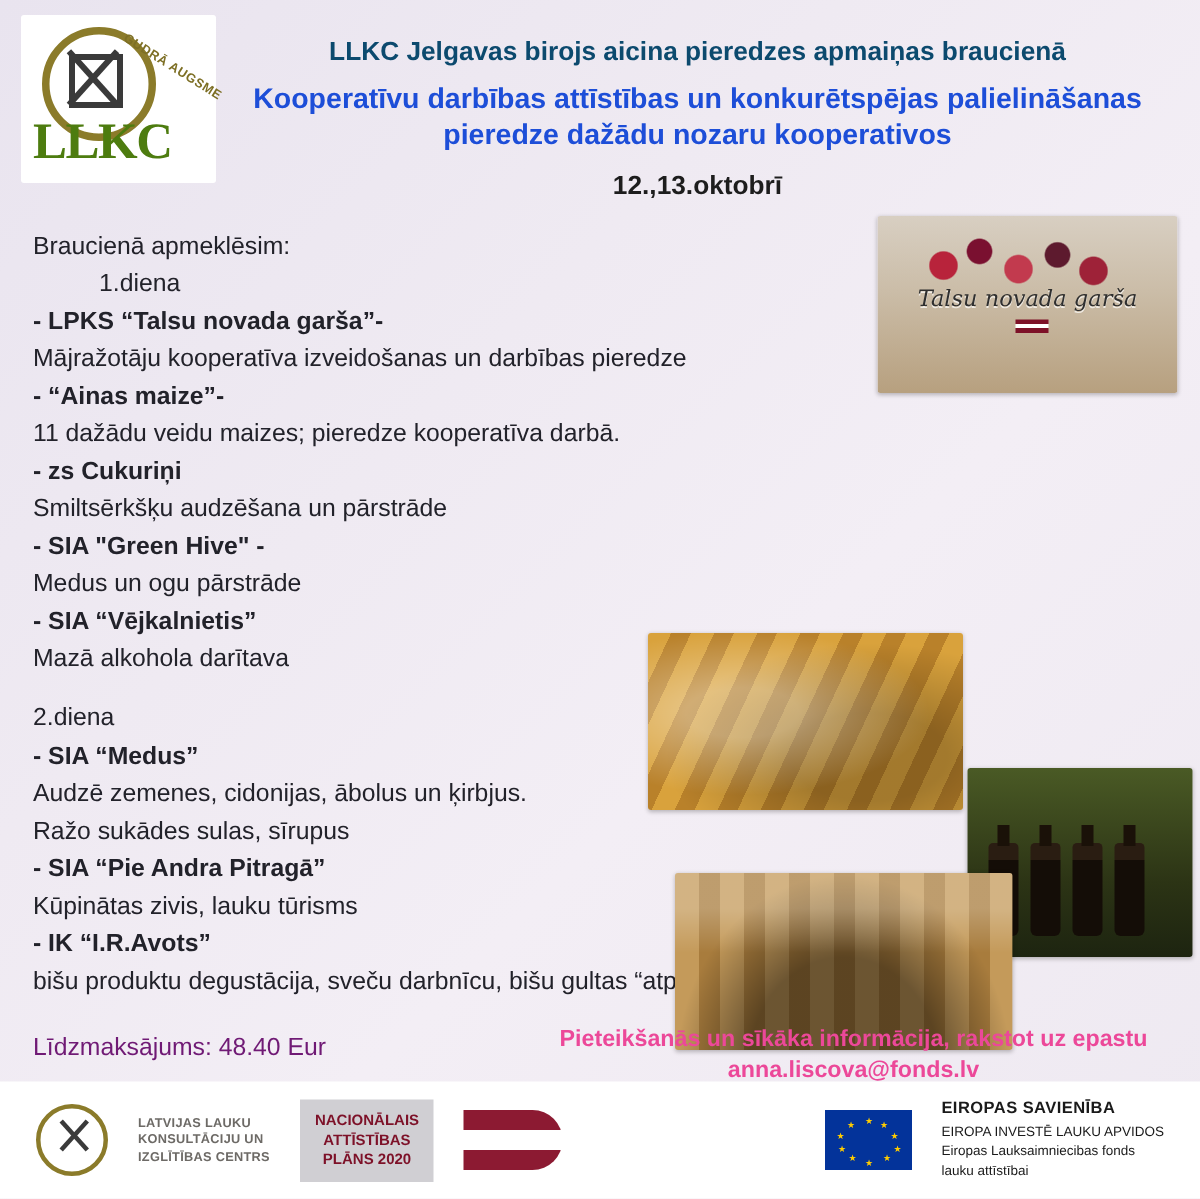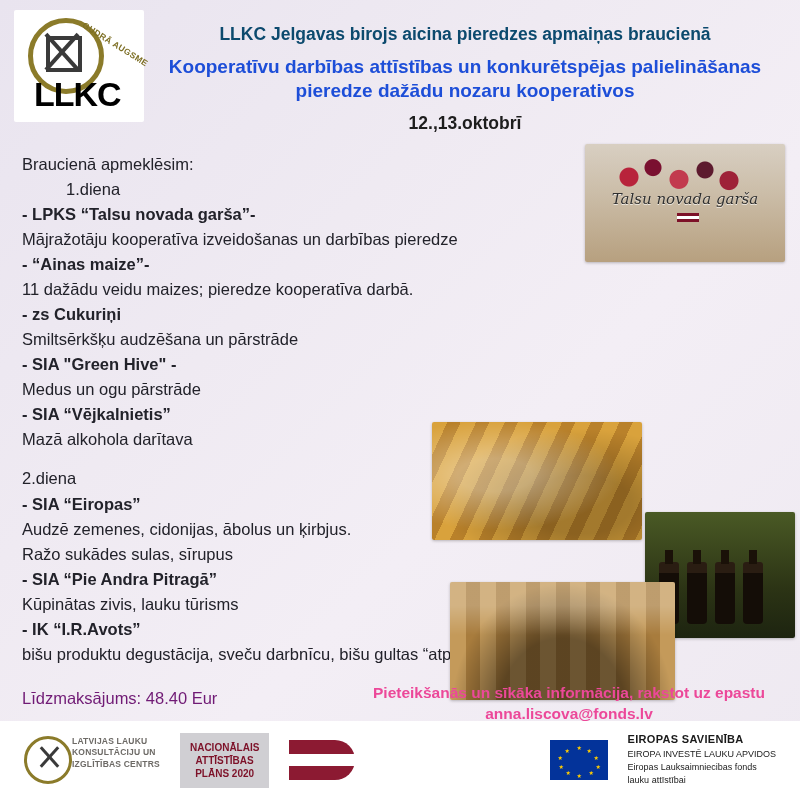--- a/index.html
+++ b/index.html
@@ -74,27 +74,27 @@
     font-size: 8.5px;
     letter-spacing: .4px;
     color: #7d6f25;
     font-weight: bold;
     transform: rotate(32deg);
     transform-origin: left top;
     white-space: nowrap;
   }
   .logo-word {
     position: absolute;
-    left: 20px;
+    left: 8px;
     bottom: 8px;
     font-size: 34px;
     font-weight: bold;
-    color: #000000;
+    color: #4d7c0f;
     letter-spacing: -1px;
-    font-family: Liberation Sans, sans-serif;
+    font-family: Liberation Serif, serif;
   }
 
   .header-text {
     flex: 1 1 auto;
     text-align: center;
     padding-top: 14px;
   }
   .title-1 {
     font-size: 17.5px;
     font-weight: bold;
@@ -254,21 +254,21 @@
   .footer {
     position: absolute;
     left: 0; right: 0; bottom: 0;
     height: 78px;
     background: #ffffff;
     display: flex;
     align-items: center;
     padding: 0 24px;
     gap: 20px;
   }
-  .f-llkc { display: flex; align-items: flex-start; gap: 0; }
+  .f-llkc { display: flex; align-items: center; gap: 20px; }
   .f-llkc-mark {
     width: 42px; height: 42px;
     border: 3px solid #8b7b2a;
     border-radius: 50%;
     position: relative;
   }
   .f-llkc-mark:before, .f-llkc-mark:after {
     content: "";
     position: absolute;
     left: 50%; top: 5px;
@@ -362,21 +362,21 @@
     <div class="prog-line b">- zs Cukuriņi</div>
     <div class="prog-line">Smiltsērkšķu audzēšana un pārstrāde</div>
     <div class="prog-line b">- SIA "Green Hive" -</div>
     <div class="prog-line">Medus un ogu pārstrāde</div>
     <div class="prog-line b">- SIA “Vējkalnietis”</div>
     <div class="prog-line">Mazā alkohola darītava</div>
 
     <div class="prog-line gap"></div>
 
     <div class="prog-line">2.diena</div>
-    <div class="prog-line b">- SIA “Eiropas”</div>
+    <div class="prog-line b">- SIA “Medus”</div>
     <div class="prog-line">Audzē zemenes, cidonijas, ābolus un ķirbjus.
 Ražo sukādes sulas, sīrupus</div>
     <div class="prog-line b">- SIA “Pie Andra Pitragā”</div>
     <div class="prog-line">Kūpinātas zivis, lauku tūrisms</div>
     <div class="prog-line b">- IK “I.R.Avots”</div>
   </div>
 
   <div class="prog-line" style="width:760px">bišu produktu degustācija, sveču darbnīcu, bišu gultas “atpūta ar bitēm”</div>
 </div>
 

